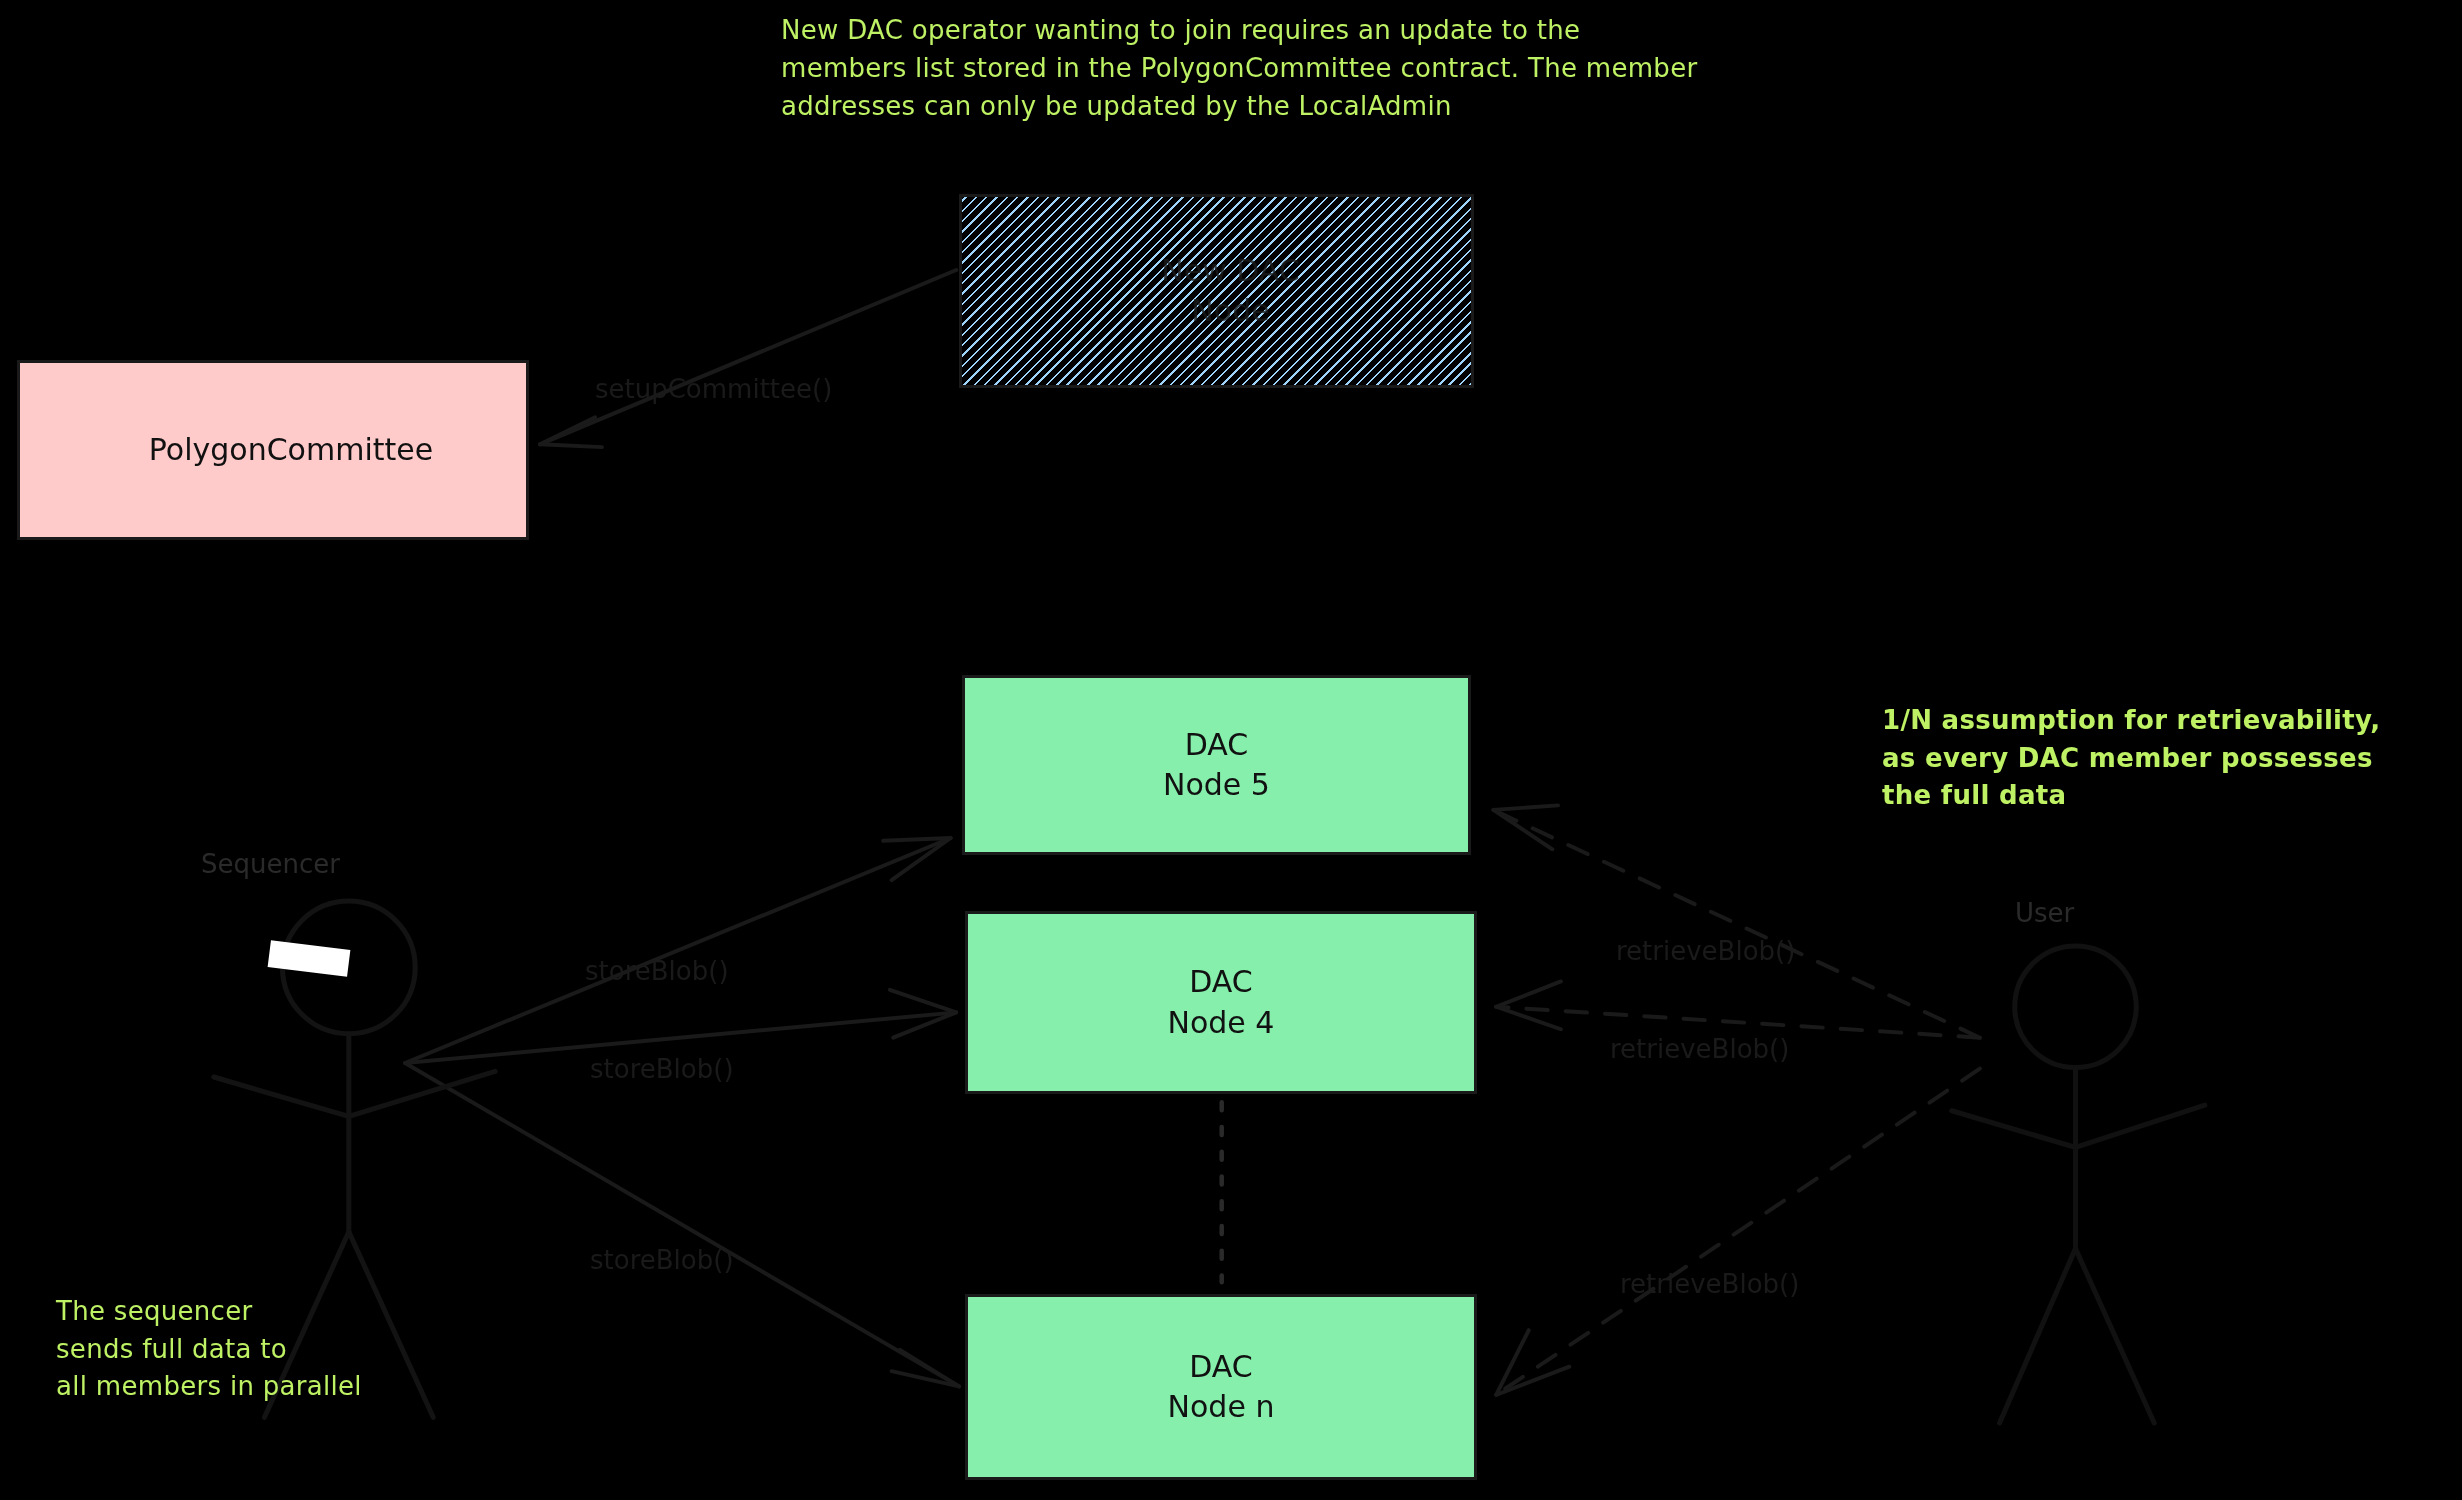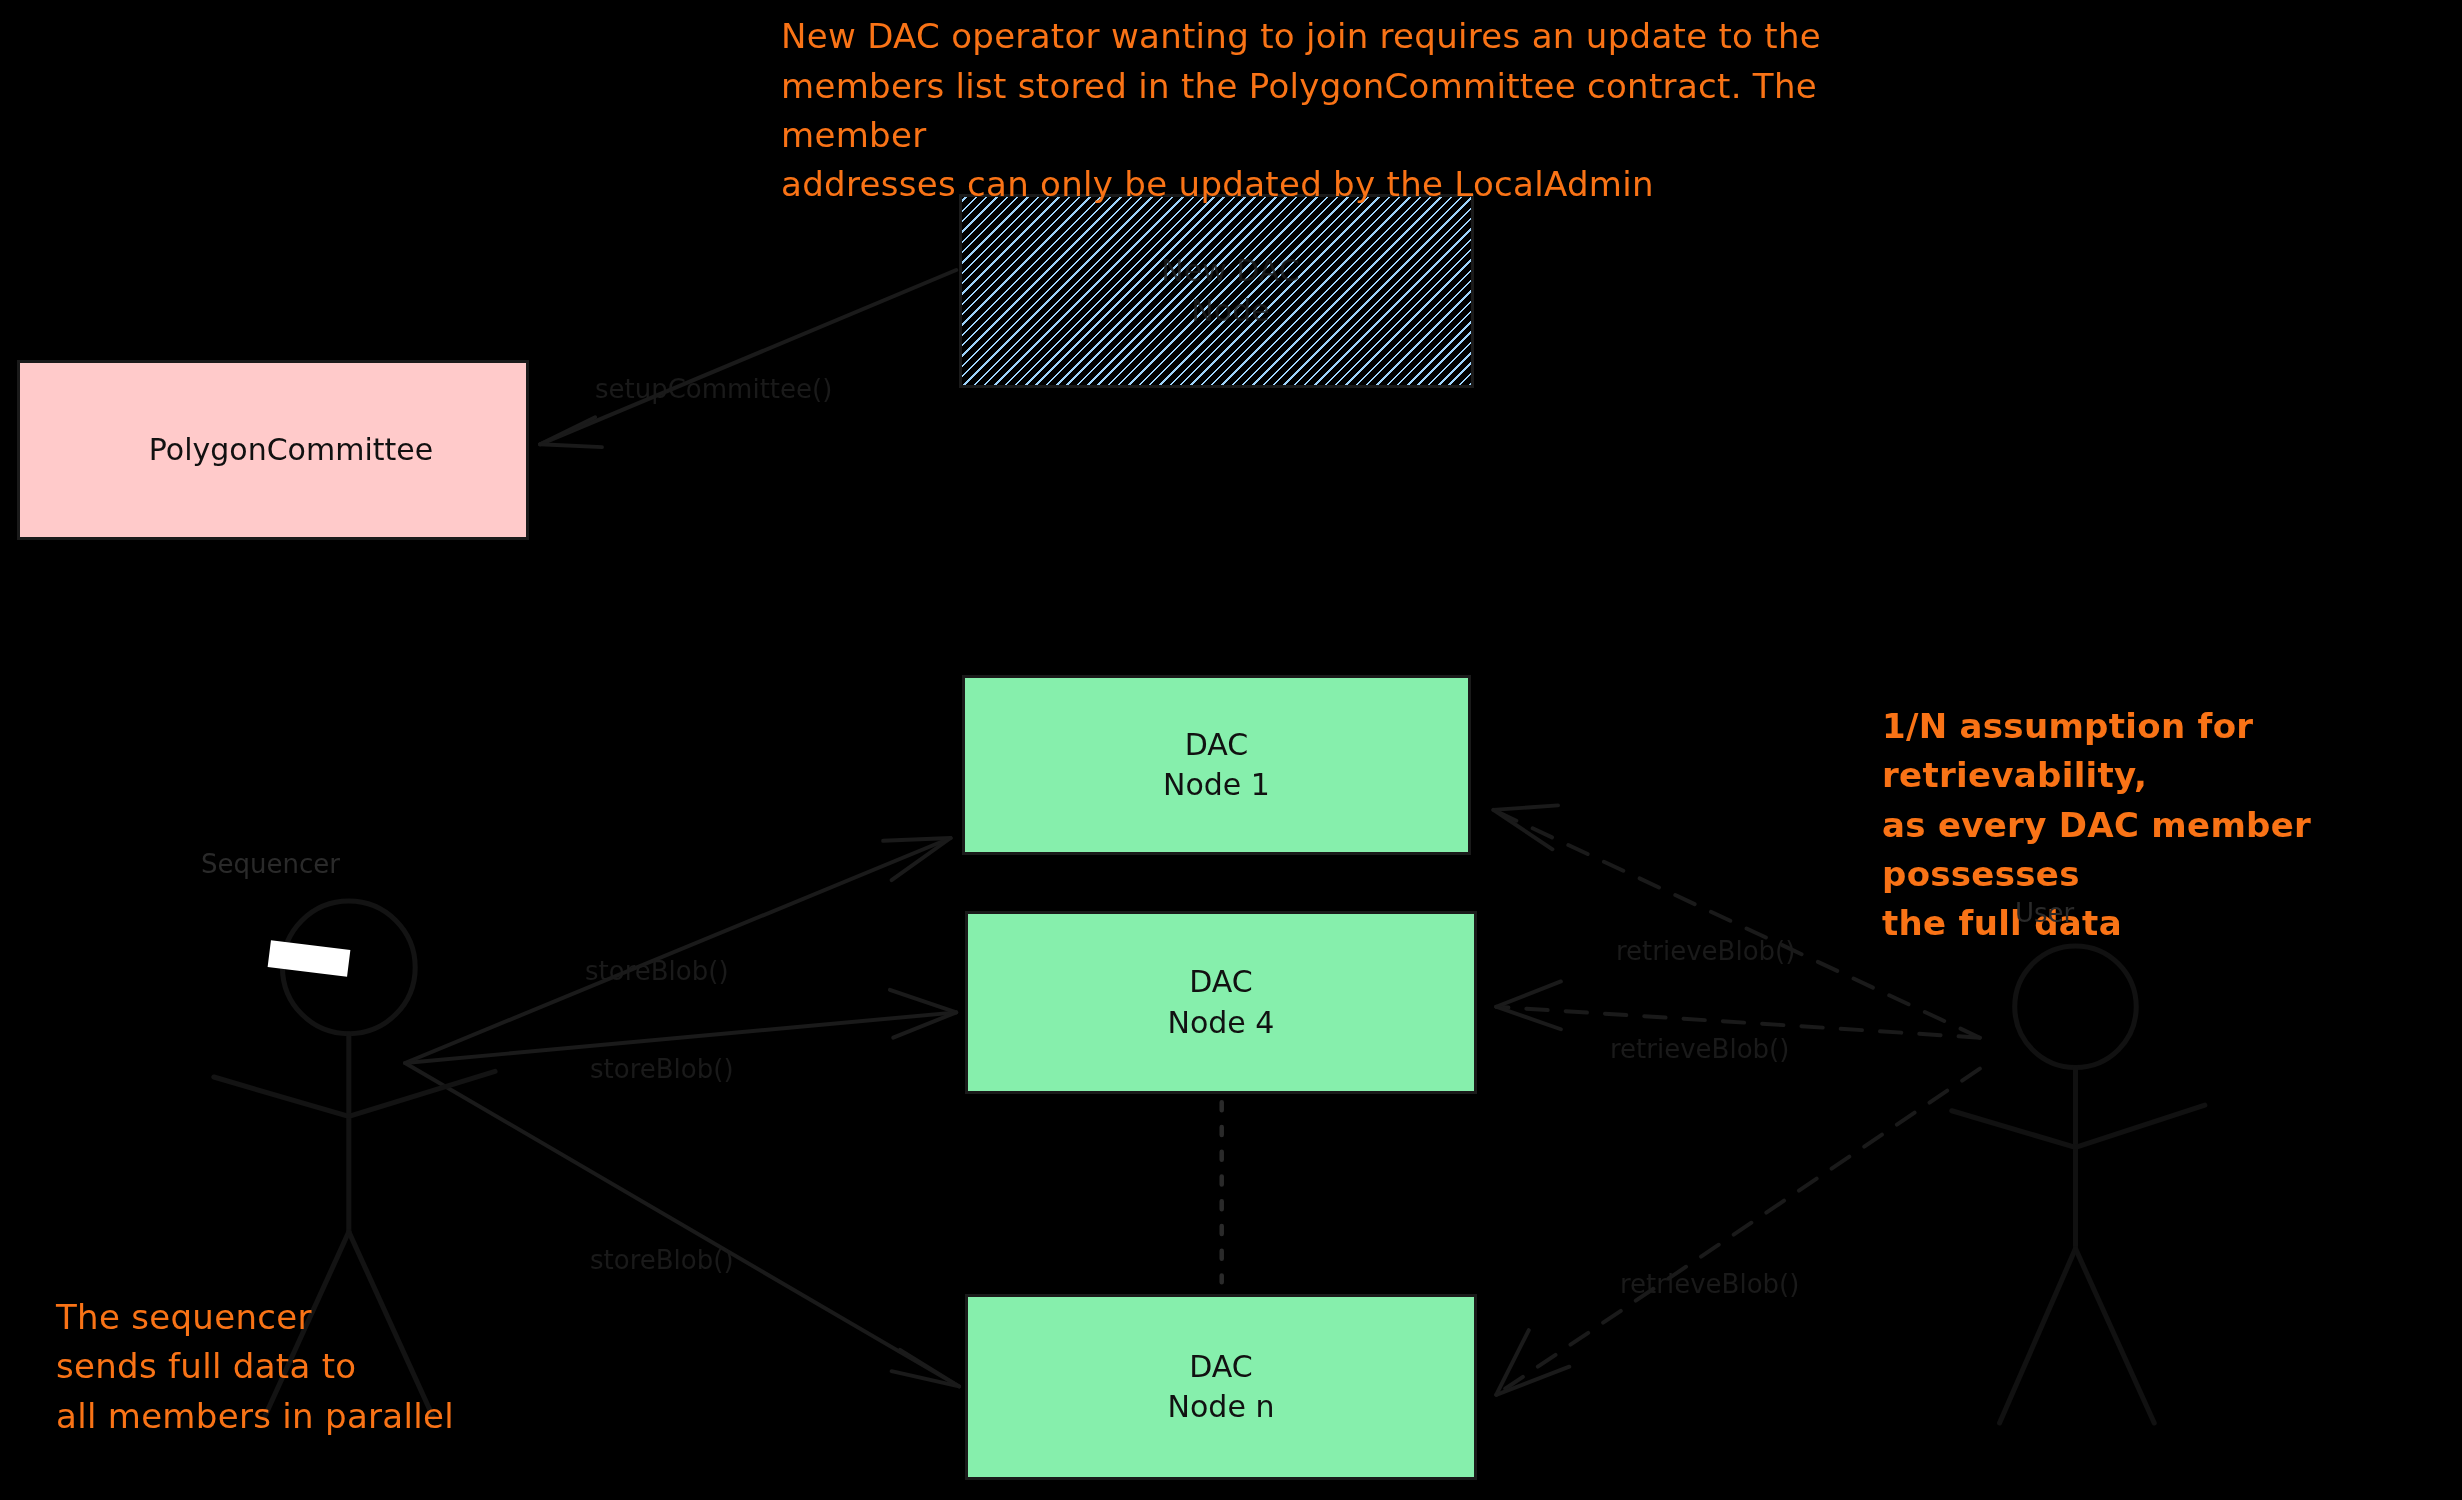--- a/index.html
+++ b/index.html
@@ -43,22 +43,22 @@
         #9fd4fb 0px,
         #9fd4fb 1.7px,
         #000000 1.7px,
         #000000 7.3px);
     color: #1c1c1c;
     padding-left: 28px;
   }
   .box-hatch .boxline { opacity: 0.78; }
   .annot {
     position: absolute;
-    color: #f97316;
-    font-size: 34px;
+    color: #bef264;
+    font-size: 26px;
     line-height: 1.45;
     letter-spacing: 0.3px;
     white-space: pre-line;
   }
   .edge-label {
     position: absolute;
     color: #1a1a1a;
     font-size: 26px;
     white-space: nowrap;
     margin-top: 31px;
@@ -149,21 +149,21 @@
     <span class="boxline">New DAC</span>
     <span class="boxline">Node</span>
   </div>
 
   <div class="box box-pink" style="left:17px; top:360px; width:512px; height:180px;">
     <span>PolygonCommittee</span>
   </div>
 
   <div class="box box-blue" style="left:962px; top:675px; width:509px; height:180px;">
     <span>DAC</span>
-    <span>Node 1</span>
+    <span>Node 5</span>
   </div>
 
   <div class="box box-blue" style="left:965px; top:911px; width:512px; height:183px;">
     <span>DAC</span>
     <span>Node 4</span>
   </div>
 
   <div class="box box-blue" style="left:965px; top:1294px; width:512px; height:186px;">
     <span>DAC</span>
     <span>Node n</span>

